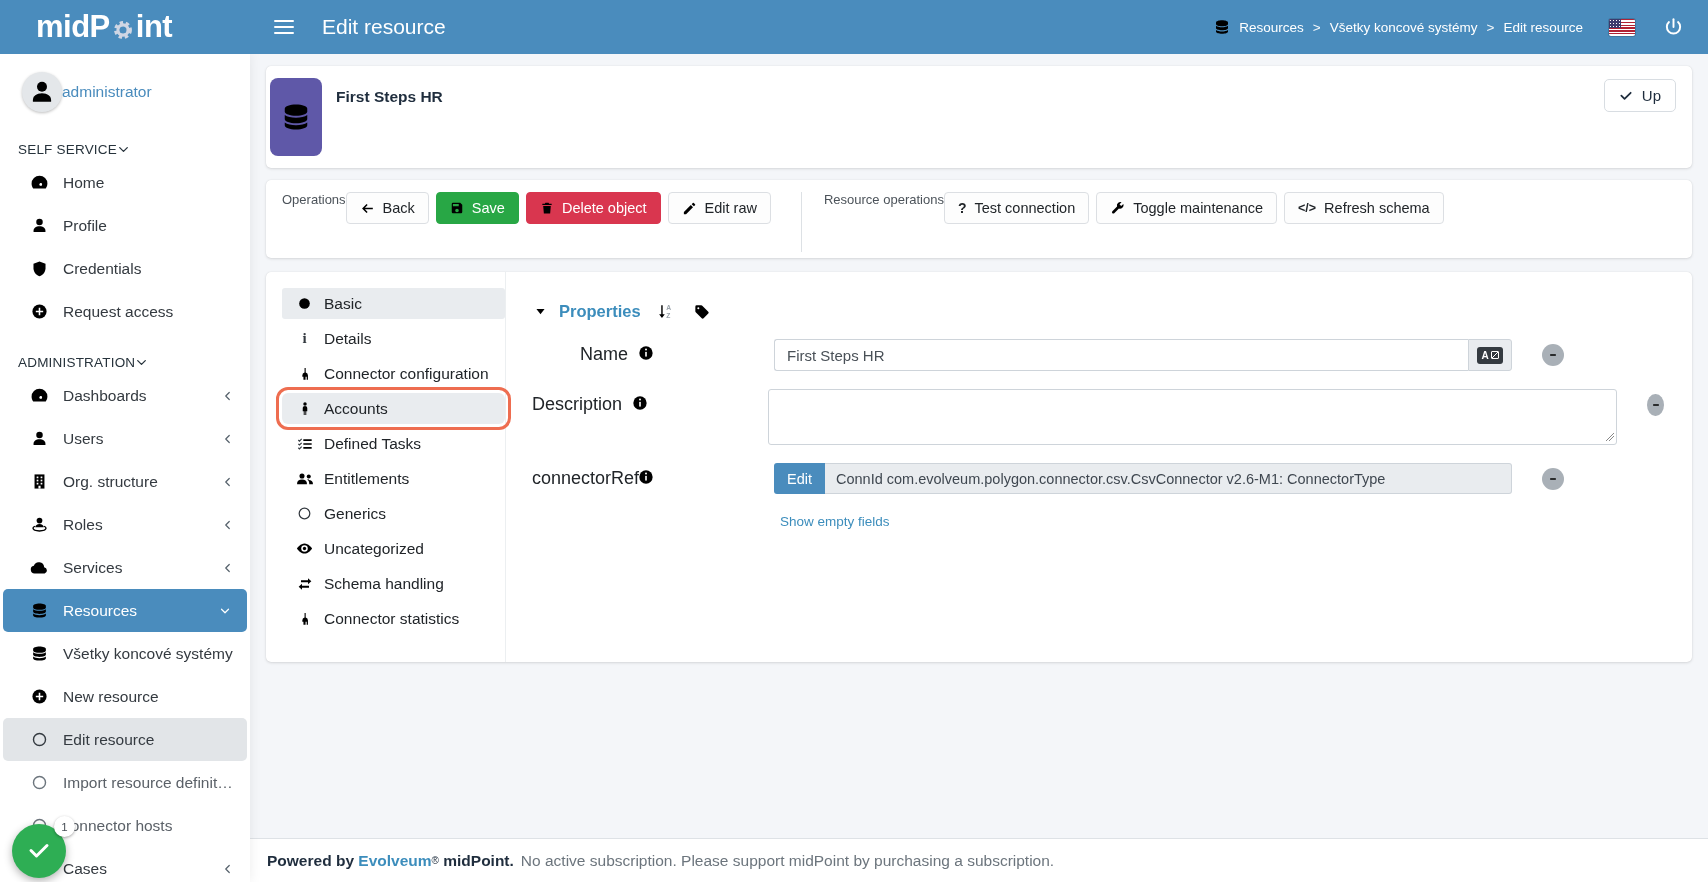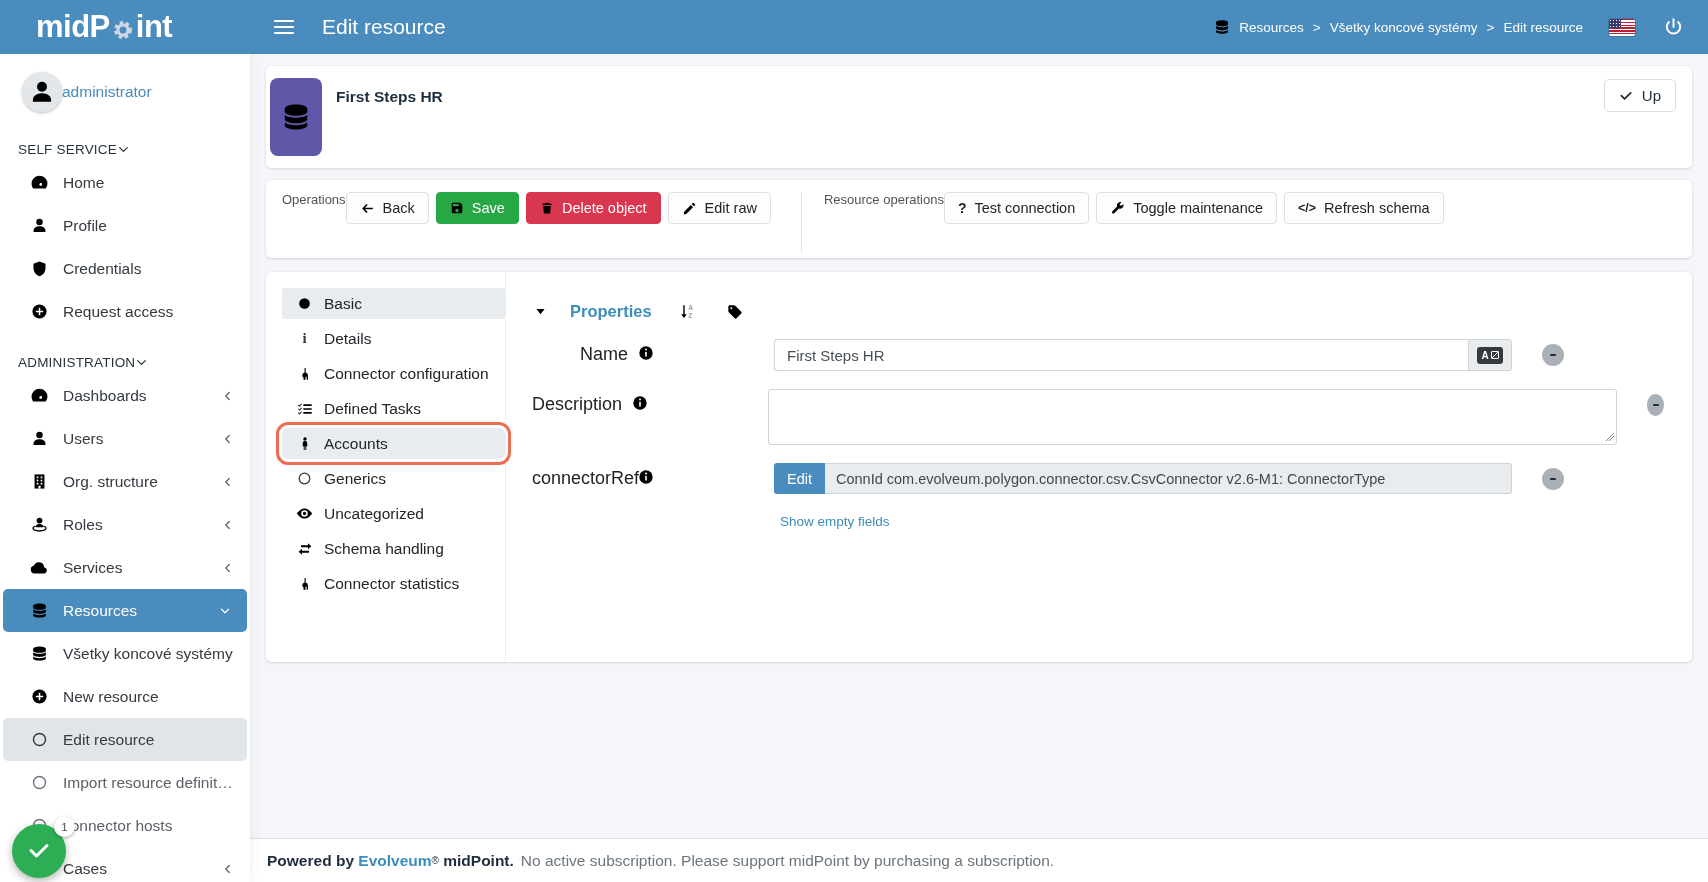--- a/index.html
+++ b/index.html
@@ -58,21 +58,21 @@
 
   .main-card{margin-top:14px;min-height:390px;display:flex;align-items:stretch}
   .tab-col{width:240px;border-right:1px solid #eceff1;padding:16px 0 16px 0}
   .tab{display:flex;align-items:center;height:31px;margin:0 0 4px 16px;padding-left:13px;font-size:15.5px;color:#212529;cursor:pointer;border-radius:3px}
   .tab .t-ic{width:19px;margin-right:10px;display:flex;justify-content:center;color:#343a40}
   .tab.active{background:#e9ecef}
   .tab.hl{background:#e9ecef;outline:3px solid #ee6d50;outline-offset:3px;border-radius:6px}
   .txt-ic{font-weight:bold;font-size:15px;line-height:1;color:#343a40;font-family:"Liberation Serif",serif}
 
   .form-pane{flex:1;padding:30px 28px 30px 26px}
-  .prop-head{display:flex;align-items:center;gap:23px;margin-left:2px}
+  .prop-head{display:flex;align-items:center;gap:12px;margin-left:2px}
   .prop-title{color:#3c8dbc;font-size:16.5px;font-weight:bold;margin-right:4px}
   .prop-head .caret{color:#3c8dbc}
   .prop-head .mini{color:#9aa3ab}
   .f-row{display:flex;align-items:flex-start;margin-top:18px}
   .f-lbl{width:96px;text-align:right;font-size:18px;color:#212529;padding-top:5px}
   .f-info{margin:6px 0 0 10px;color:#2f9ec7}
   .f-field{margin-left:120px;width:738px}
   .rm{width:22px;height:22px;border-radius:50%;background:#a9b0b7;color:#fff;display:flex;align-items:center;justify-content:center;margin:5px 0 0 30px;cursor:pointer}
   .ig{display:flex;width:100%}
   .txt-in{flex:1;height:32px;border:1px solid #ced4da;border-right:none;border-radius:3px 0 0 3px;padding:0 12px;font-size:15px;color:#495057;font-family:inherit;outline:none}
@@ -525,35 +525,43 @@
         <span>Details</span>
       </div>
       <div class="tab">
         <span class="t-ic">
             <svg class="ic" width="15" height="15">
               <use href="#i-plug"></use>
             </svg>
           </span>
         <span>Connector configuration</span>
       </div>
+      <div class="tab hl">
+        <span class="t-ic">
+            <svg class="ic" width="16" height="16">
+              <use href="#i-male"></use>
+            </svg>
+          </span>
+        <span>Accounts</span>
+      </div>
       <div class="tab">
         <span class="t-ic">
             <svg class="ic" width="16" height="16">
               <use href="#i-tasks"></use>
             </svg>
           </span>
         <span>Defined Tasks</span>
       </div>
-      <div class="tab hl">
-        <span class="t-ic">
-            <svg class="ic" width="16" height="16">
-              <use href="#i-male"></use>
-            </svg>
-          </span>
-        <span>Accounts</span>
+      <div class="tab">
+        <span class="t-ic">
+            <svg class="ic" width="18" height="18">
+              <use href="#i-users"></use>
+            </svg>
+          </span>
+        <span>Entitlements</span>
       </div>
       <div class="tab">
         <span class="t-ic">
             <svg class="ic" width="15" height="15">
               <use href="#i-circle-o"></use>
             </svg>
           </span>
         <span>Generics</span>
       </div>
       <div class="tab">

